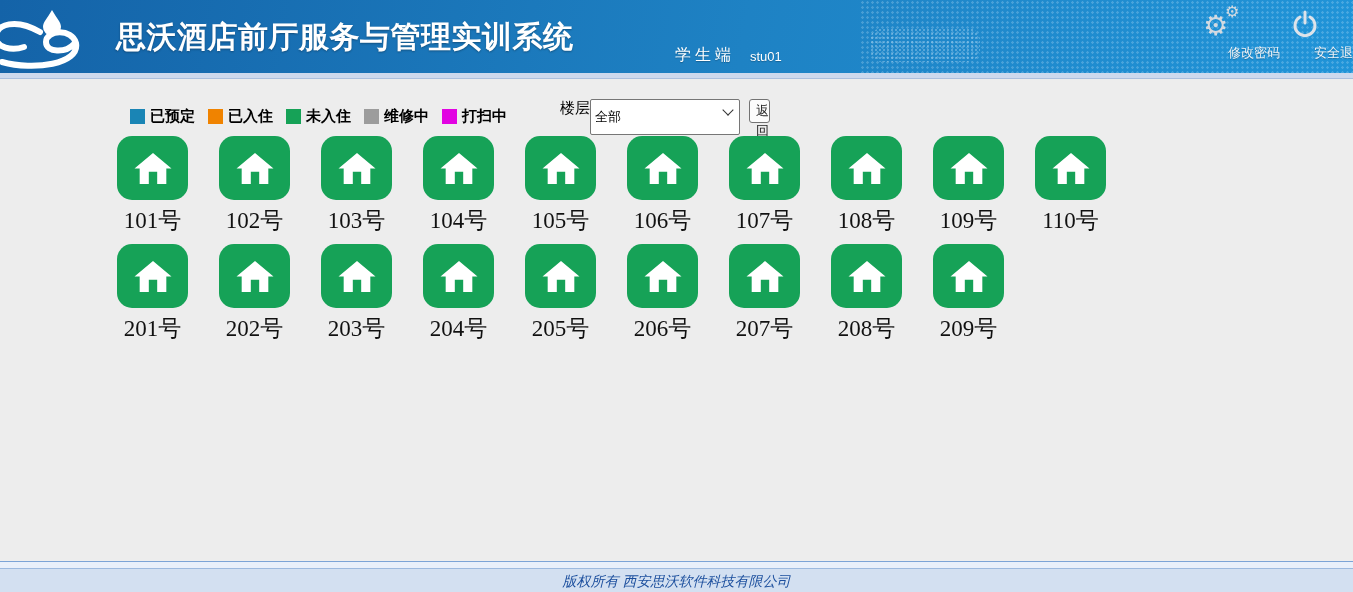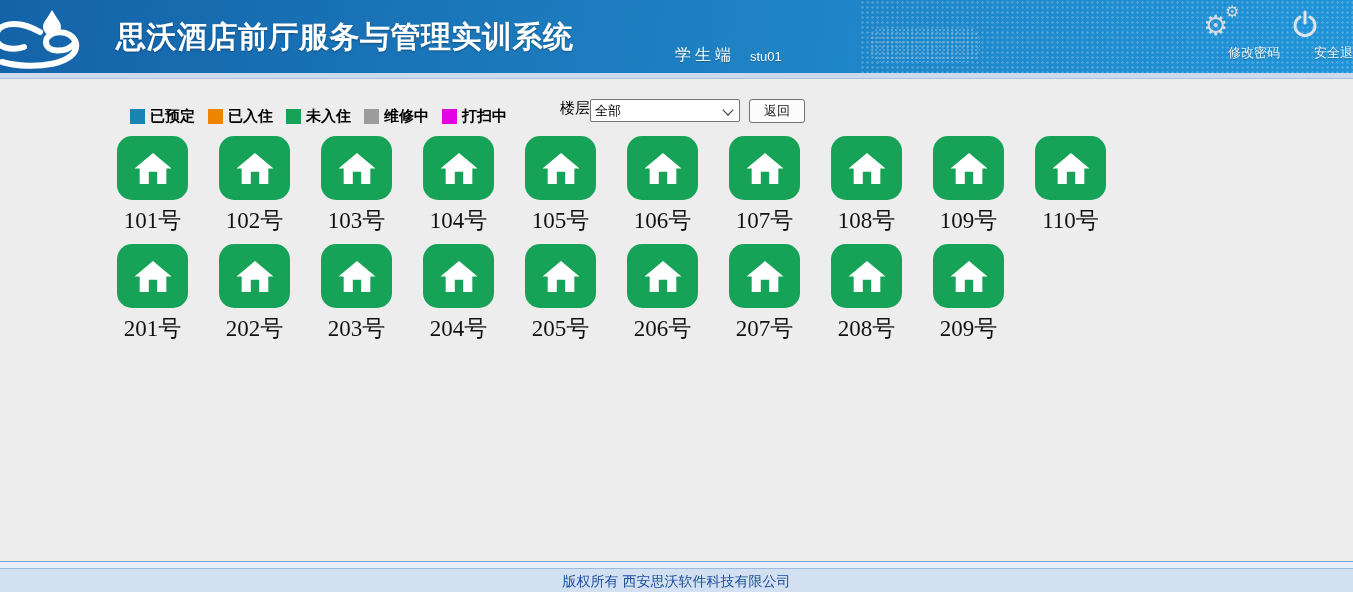--- a/index.html
+++ b/index.html
@@ -61,31 +61,31 @@
   }
   .legend-item{display:flex;align-items:center;gap:5px;}
   .legend-swatch{width:15px;height:15px;display:inline-block;}
   .legend-label{font-size:15px;font-weight:bold;color:#000;white-space:nowrap;}
   
   .floor-filter{position:absolute;left:560px;top:99px;display:flex;align-items:flex-start;}
   .floor-label{font-size:15px;color:#000;white-space:nowrap;}
   .select-wrap{position:relative;width:150px;height:23px;}
   select.floor-select{
     -webkit-appearance:none;appearance:none;
-    width:150px;height:23px;border:1px solid #767676;border-radius:2px;
+    width:150px;height:36px;border:1px solid #767676;border-radius:2px;
     background:#ffffff;font-size:13px;padding:0 20px 0 4px;color:#000;
-    font-family:Liberation Sans, sans-serif;
+    font-family:Liberation Mono, monospace;
   }
   .select-chevron{
     position:absolute;right:8px;top:7px;width:7px;height:7px;pointer-events:none;
     border-left:1.6px solid #333;border-bottom:1.6px solid #333;
     transform:rotate(-45deg);
   }
   .back-button{
-    margin-left:9px;width:56px;height:24px;
+    margin-left:9px;width:21px;height:24px;
     border:1px solid #737373;border-radius:3px;background:#fcfcfc;
     font-size:13px;color:#222;cursor:pointer;line-height:20px;
     font-family:"Liberation Sans","DejaVu Sans",sans-serif;
   }
   
   .room-grid{position:absolute;left:117px;top:136px;}
   .room-row{display:flex;gap:31px;margin-bottom:8px;}
   .room-cell{width:71px;display:flex;flex-direction:column;align-items:center;cursor:pointer;}
   .room-tile{
     width:71px;height:64px;border-radius:15px;
@@ -98,21 +98,21 @@
   }
   
   .footer-line1{position:absolute;left:0;top:561px;width:1353px;height:1px;background:#7ba3d6;}
   .footer-strip{position:absolute;left:0;top:562px;width:1353px;height:6px;background:#e8effa;}
   .footer-line2{position:absolute;left:0;top:568px;width:1353px;height:1px;background:#9cb9df;}
   .footer{
     position:absolute;left:0;top:569px;width:1353px;height:23px;background:#d3e0f1;
     text-align:center;
   }
   .footer-text{
-    display:inline-block;margin-top:4px;font-size:14px;color:#1b4e9d;white-space:nowrap;
+    display:inline-block;margin-top:4px;font-size:14px;color:#1b4e9d;white-space:nowrap;font-style:italic;
   }
 </style>
 </head>
 <body>
 
 <div class="header">
   <div class="map-dots"></div>
   <div class="map-dots2"></div>
 
   <svg class="logo" width="118" height="66" viewBox="0 0 118 66">

